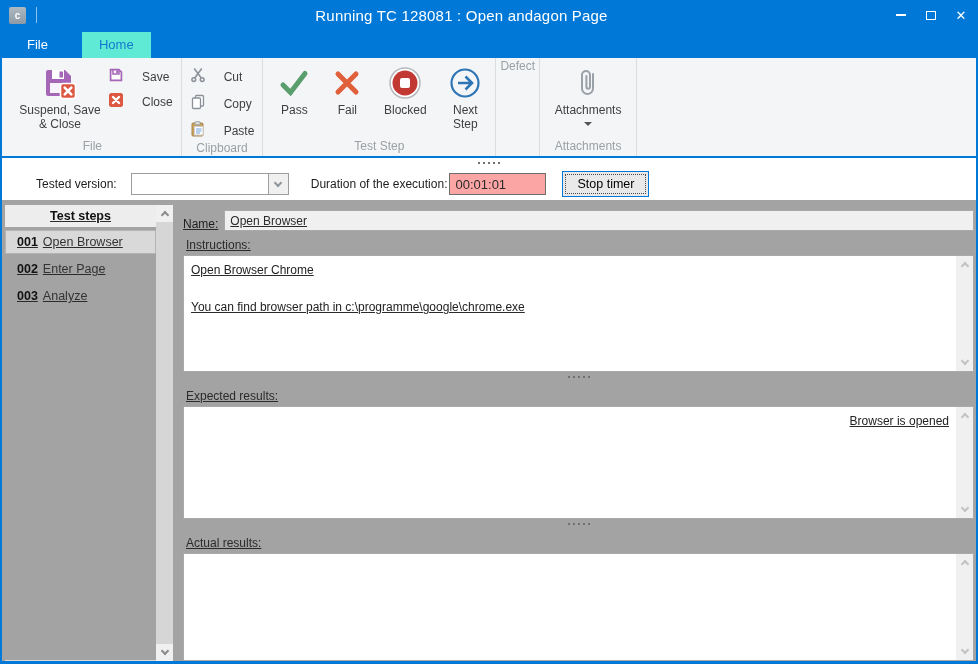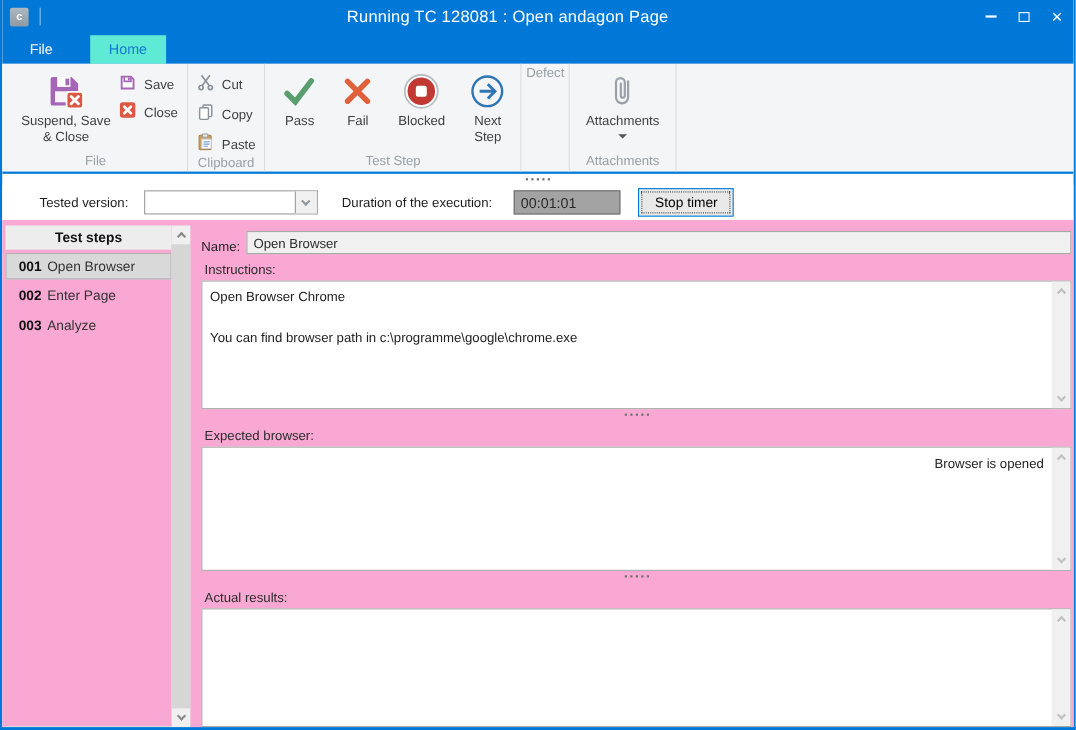--- a/index.html
+++ b/index.html
@@ -28,43 +28,43 @@
   
   .ribbon{height:100px;background:#f4f5f6;border-bottom:2px solid #0078d7;display:flex;flex:0 0 auto;padding-left:2px;}
   .rgroup{display:flex;flex-direction:column;border-right:1px solid #dcdddf;}
   .rgroup-body{flex:1;display:flex;align-items:flex-start;padding:5px 8px 0;}
   .rgroup-caption{text-align:center;color:#9aa0a5;font-size:12px;padding:1px 4px 3px;}
   .bigbtn{display:flex;flex-direction:column;align-items:center;text-align:center;color:#3f3f3f;
     line-height:1.15;padding:1px 2px;cursor:default;}
   .bigbtn .bicon{height:38px;display:flex;align-items:center;justify-content:center;margin-bottom:2px;}
   .bigbtn.disabled{color:#c3c7ca;}
   .smallcol{display:flex;flex-direction:column;gap:6px;padding-top:4px;}
-  .smallbtn{display:flex;align-items:center;gap:7px;color:#3f3f3f;cursor:default;}
+  .smallbtn{display:flex;align-items:center;gap:18px;color:#3f3f3f;cursor:default;}
   .ts-row{display:flex;gap:10px;}
   .caret-down{width:0;height:0;border-left:4px solid transparent;border-right:4px solid transparent;
     border-top:4px solid #555;margin:4px auto 0;}
   
   .hsplit{height:10px;display:flex;align-items:center;justify-content:center;gap:3px;flex:0 0 auto;}
   .hsplit i{width:2px;height:2px;background:#707070;display:block;}
   
   .toolbar{height:32px;display:flex;align-items:center;padding-left:34px;flex:0 0 auto;background:#fff;}
   .lab{color:#1d1d1d;}
   .combo{width:158px;height:22px;border:1px solid #9d9d9d;background:#fff;display:flex;margin-left:14px;}
   .combo-val{flex:1;padding:3px 4px;}
   .combo-btn{width:20px;border-left:1px solid #9d9d9d;background:#f0f0f0;display:flex;align-items:center;justify-content:center;}
   .chev{width:6px;height:6px;border-left:2px solid #8f969c;border-top:2px solid #8f969c;display:block;}
   .chev.down{transform:rotate(225deg);margin-top:-3px;}
   .chev.up{transform:rotate(45deg);margin-top:3px;}
-  .dur-field{width:97px;height:22px;border:1px solid #6e6e6e;background:#a3a3a3;margin-left:20px;
+  .dur-field{width:97px;height:22px;border:1px solid #6e6e6e;background:#fca5a5;margin-left:2px;
     padding:3px 5px;font-size:13px;}
   .stopbtn{margin-left:16px;height:26px;padding:2px 14px;background:#e9e9e9;border:1px solid #0078d7;
     outline:1px dotted #4a4a4a;outline-offset:-4px;font-family:"Liberation Sans",sans-serif;font-size:12.5px;}
   .toolbar .dlab{margin-left:22px;}
   
-  .content{flex:1;display:flex;padding-top:5px;background:#f9a8d4;min-height:0;}
+  .content{flex:1;display:flex;padding-top:5px;background:#a3a3a3;min-height:0;text-decoration:underline;}
   
   .steps-wrap{width:168px;margin-left:3px;display:flex;flex:0 0 auto;}
   .steps-list{flex:1;display:flex;flex-direction:column;border-bottom:1px solid #d9d9d9;}
   .steps-header{height:22px;background:#ededed;font-weight:bold;font-size:12.5px;color:#111;
     display:flex;align-items:center;justify-content:center;}
   .step-item{height:24px;display:flex;align-items:center;padding-left:11px;gap:5px;font-size:12.5px;
     border:1px solid transparent;margin-top:3px;}
   .step-item .num{font-weight:bold;color:#111;text-align:center;}
   .step-item .slab{color:#333;}
   .step-item.selected{background:#d9d9d9;border-color:#b3b3b3;}
@@ -332,21 +332,21 @@
       </div>
 
       <div class="hsplit">
           <i></i>
           <i></i>
           <i></i>
           <i></i>
           <i></i>
         </div>
 
-      <div class="sec-label">Expected browser:</div>
+      <div class="sec-label">Expected results:</div>
       <div class="textbox h2">
         <div class="txt">Browser is opened</div>
         <div class="vscroll light">
           <div class="sbtn">
               <span class="chev up"></span>
             </div>
           <div class="thumb"></div>
           <div class="sbtn">
               <span class="chev down"></span>
             </div>

